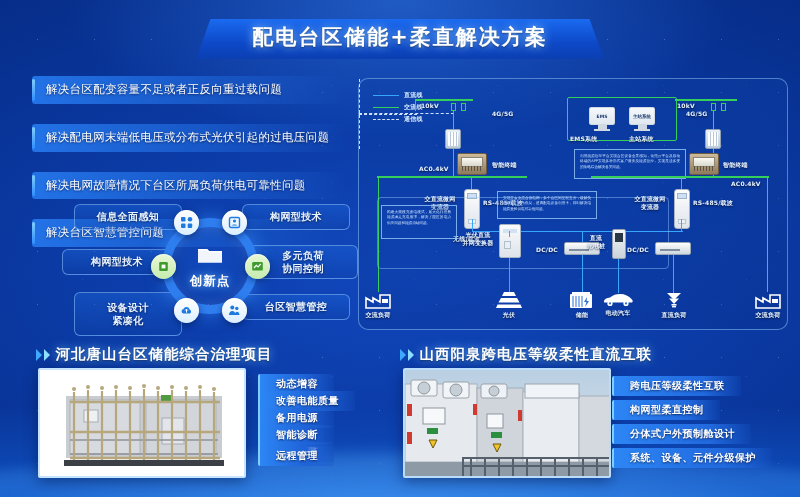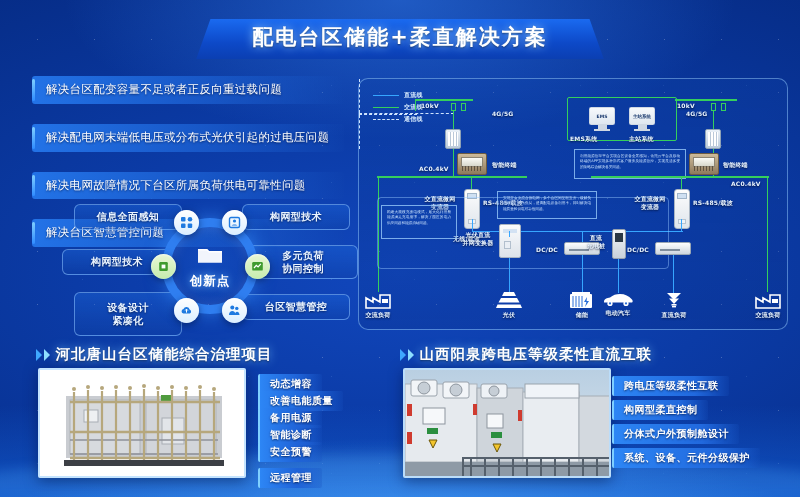--- a/index.html
+++ b/index.html
@@ -275,21 +275,21 @@
   }
   .photo {
     position:absolute; border:2px solid rgba(190,225,255,.9); border-radius:2px;
     overflow:hidden; box-shadow:0 3px 14px rgba(0,20,70,.5);
   }
   .photo-a { background:#fff; }
   .photo-b { background:#9fb4c6; }
 
   .tag {
     position:absolute; color:#fff; font-size:10px; font-weight:bold;
-    padding:3px 10px; border-radius:2px; white-space:nowrap;
+    padding:3px 16px; border-radius:2px; white-space:nowrap;
     letter-spacing:.5px;
     background:linear-gradient(90deg,#2d86f5 0%, #1f63d8 60%, rgba(22,80,190,.25) 100%);
     text-shadow:0 1px 2px rgba(0,20,60,.75);
     border-left:2px solid #7fd0ff;
   }
   .tag.wide { background:linear-gradient(90deg,#2d86f5 0%, #2169de 70%, rgba(22,80,190,.2) 100%); }
 </style>
 </head>
 <body>
 
@@ -645,21 +645,21 @@
       </g>
       <rect x="24" y="90" width="160" height="6" fill="#3c3f45"></rect>
     </svg>
   </div>
   <div>
     <div class="tag" style="left:258px; top:374px;">动态增容</div>
     <div class="tag" style="left:258px; top:391px;">改善电能质量</div>
     <div class="tag" style="left:258px; top:408px;">备用电源</div>
     <div class="tag" style="left:258px; top:425px;">智能诊断</div>
     <div class="tag" style="left:258px; top:442px;">安全预警</div>
-    <div class="tag" style="left:258px; top:468px;">远程管理</div>
+    <div class="tag" style="left:258px; top:446px;">远程管理</div>
   </div>
 
   <div class="case-head" style="left:400px; top:345px;">
     <span class="arrows">
         <i></i>
         <i></i>
       </span>
     <span class="case-title">山西阳泉跨电压等级柔性直流互联</span>
   </div>
   <div class="photo photo-b" style="left:403px; top:368px; width:208px; height:110px;">

